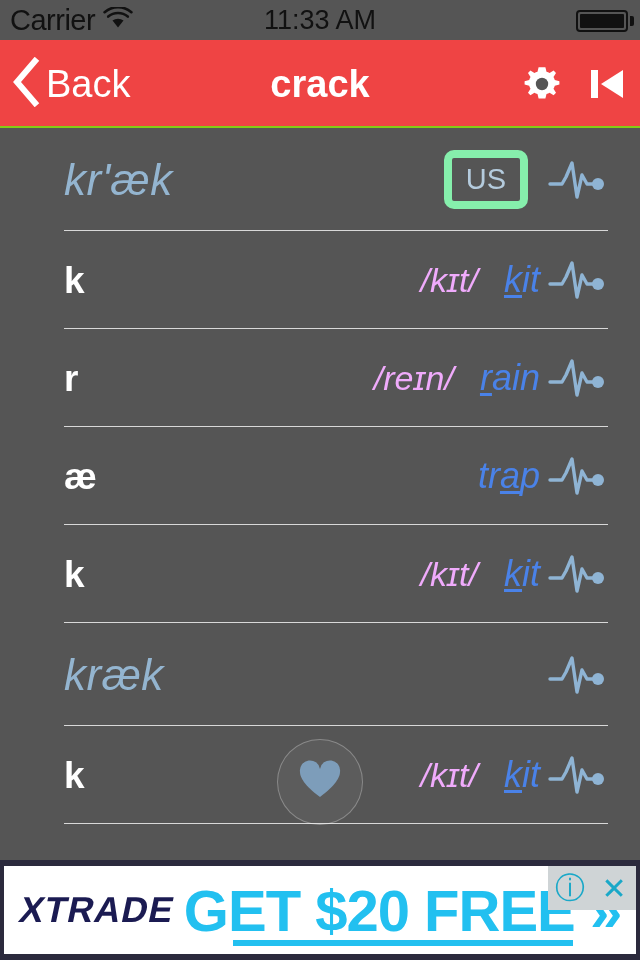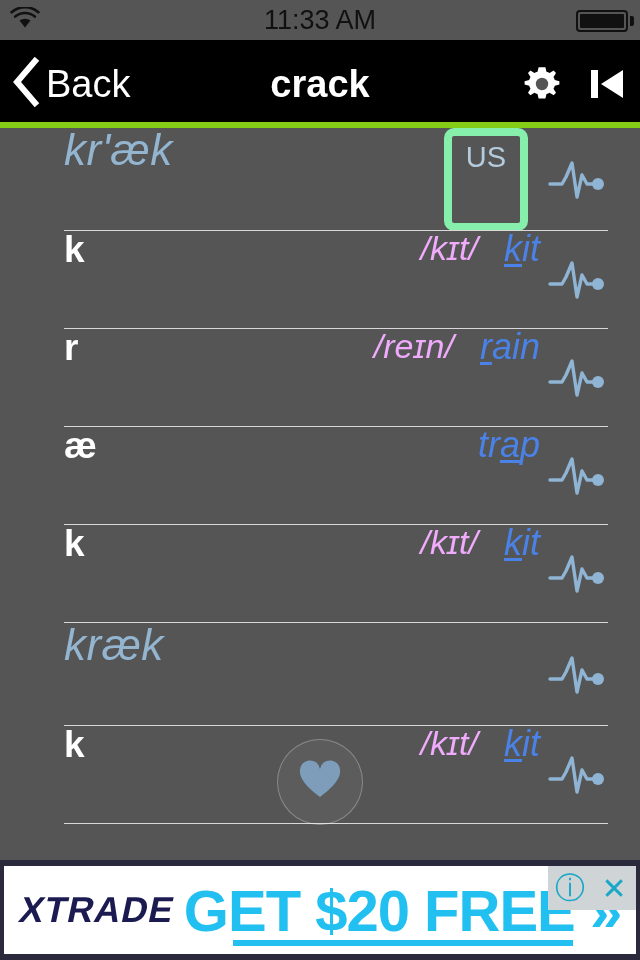--- a/index.html
+++ b/index.html
@@ -24,42 +24,42 @@
             font-size:27px; font-weight:normal; color:#111; line-height:40px; }
   .sb-batt{ position:absolute; right:12px; top:10px; width:52px; height:22px;
             border:2px solid #111; border-radius:4px; padding:2px; }
   .sb-batt-fill{ width:100%; height:100%; background:#111; border-radius:1px; }
   .sb-batt-nub{ position:absolute; right:6px; top:16px; width:4px; height:10px;
                 background:#111; border-radius:0 2px 2px 0; }
 
   
   .navbar{
     position:relative; height:88px; width:100%;
-    border-bottom:6px solid #84cc16; background:#000000;
+    border-bottom:2px solid #84cc16; background:#ef4444;
   }
   .nav-back{
     position:absolute; left:12px; top:0; height:88px;
     display:flex; align-items:center; gap:6px; cursor:pointer;
   }
   .nav-back-label{ font-size:38px; color:#ffffff; line-height:1; }
   .nav-title{
     position:absolute; left:0; right:0; top:0; height:88px; line-height:88px;
     text-align:center; font-size:38px; font-weight:bold; color:#ffffff;
   }
   .nav-right{
     position:absolute; right:14px; top:0; height:88px;
     display:flex; align-items:center; gap:26px;
   }
   .nav-icon{ cursor:pointer; display:flex; align-items:center; }
 
   
   .list{ position:relative; width:100%; }
   .row{
     position:relative; height:98px; width:100%;
-    display:flex; 
+    display:flex; align-items:center;
     padding:0 32px 0 64px;
   }
   .row.header-row{ height:103px; }
   .sep{
     position:absolute; left:64px; right:32px; bottom:0;
     height:1px; background:#d8d8d8;
   }
   .row-phoneme{
     font-size:37px; font-weight:bold; color:#ffffff; line-height:1;
     flex:0 0 auto;
@@ -127,20 +127,21 @@
     color:#1aa8c8; font-size:30px; cursor:pointer;
   }
 </style>
 </head>
 <body>
 
 <div id="app">
 
   <div class="statusbar">
     <div class="sb-left">
+      <span class="sb-carrier">Carrier</span>
       <span class="sb-wifi">
         <svg width="30" height="22" viewBox="0 0 30 22">
           <path d="M15 20.5 L9.5 13.6 a8.8 8.8 0 0 1 11 0 Z" fill="#111"></path>
           <path d="M5.2 9.6 a15 15 0 0 1 19.6 0" stroke="#111" stroke-width="2.6" fill="none" stroke-linecap="round"></path>
           <path d="M1.6 5.2 a20.5 20.5 0 0 1 26.8 0" stroke="#111" stroke-width="2.6" fill="none" stroke-linecap="round"></path>
         </svg>
       </span>
     </div>
     <div class="sb-time">11:33 AM</div>
     <div class="sb-batt">

